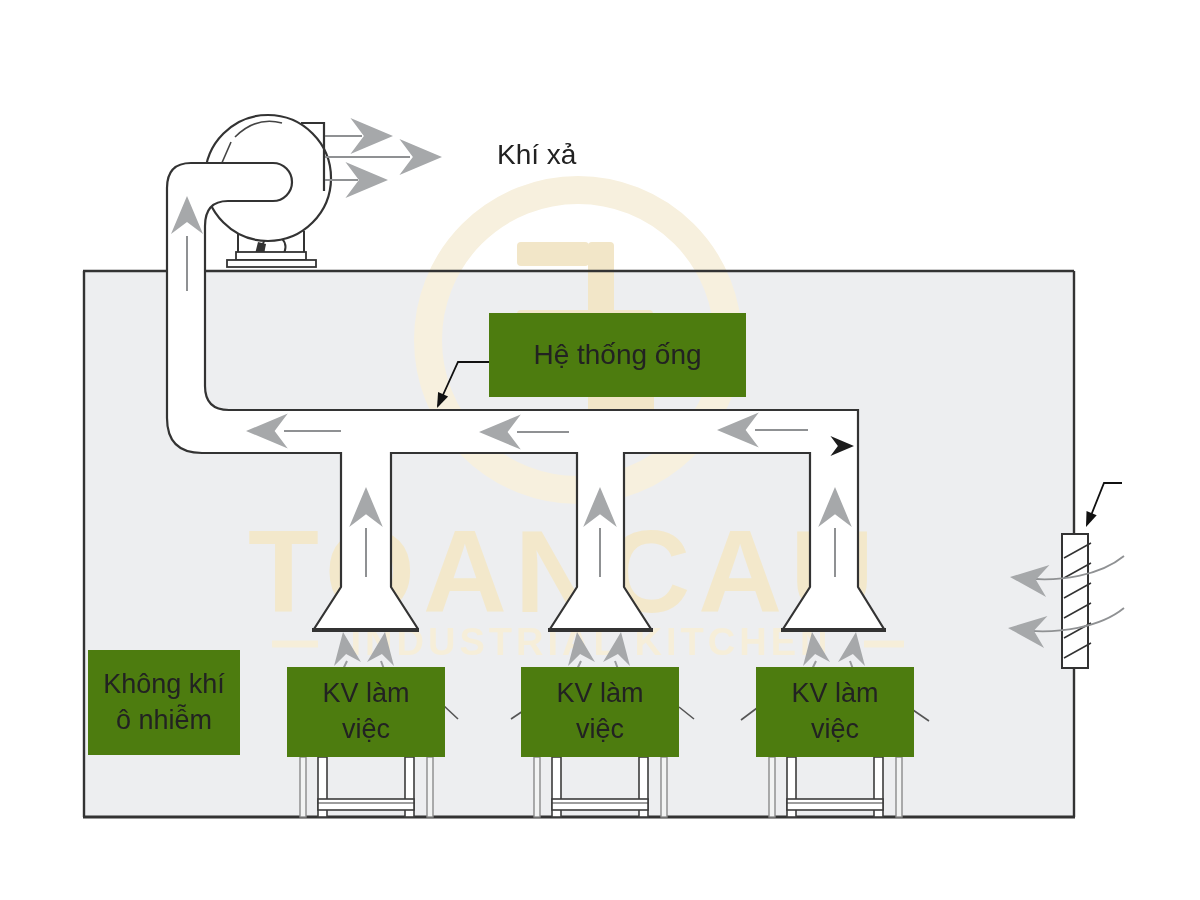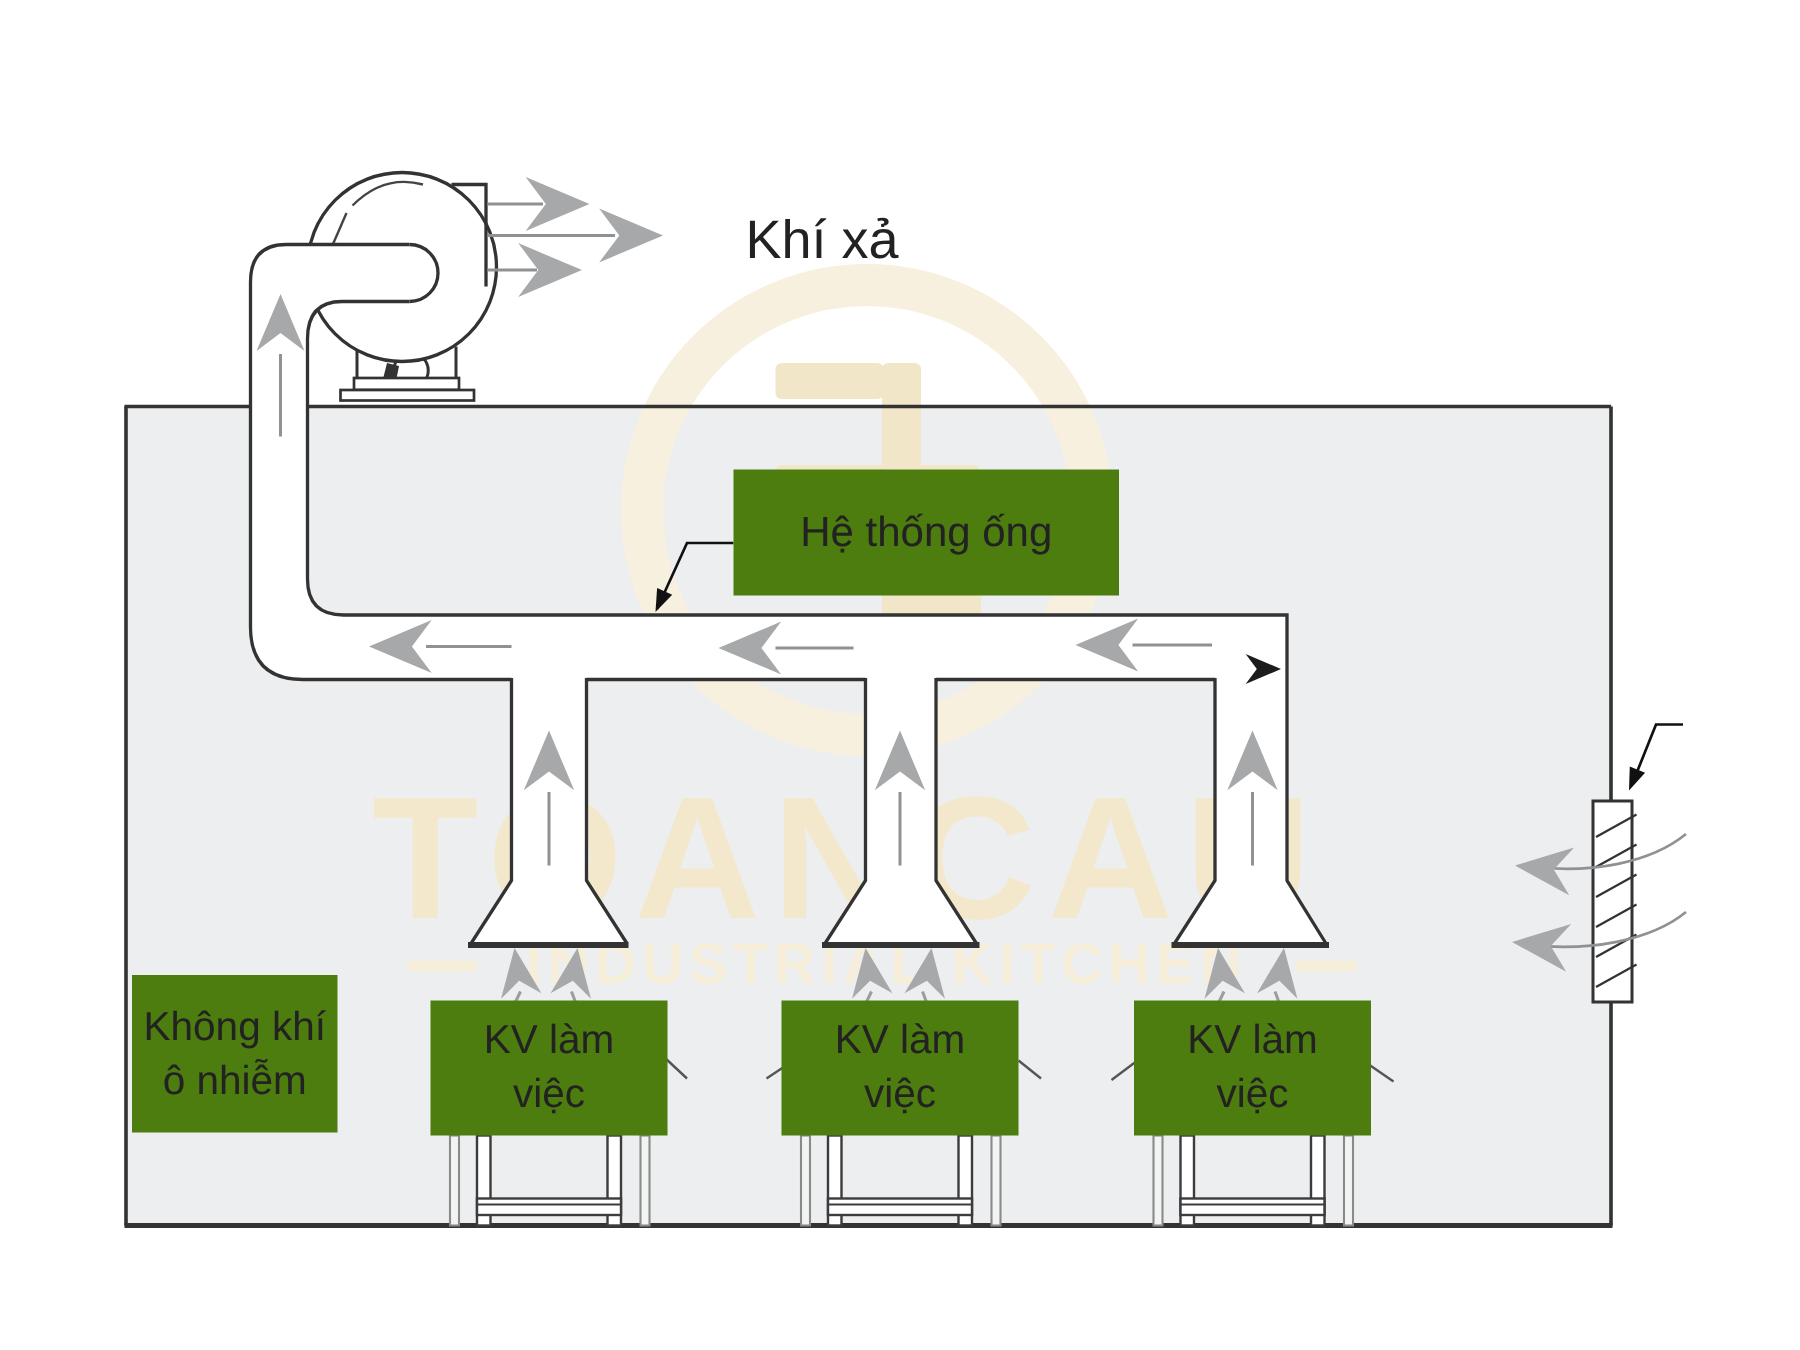--- a/index.html
+++ b/index.html
@@ -162,25 +162,25 @@
 
   <g>
     <path d="M 489,362 L 458,362 L 438,406" fill="none" stroke="#111" stroke-width="1.8"></path>
     <use href="#leaderTip" transform="translate(437,408) rotate(24)" fill="#111"></use>
   </g>
 
   <path d="M 443,705 L 458,719 M 511,719 L 529,707 M 679,707 L 694,719
            M 741,720 L 757,708 M 913,710 L 929,721" stroke="#555" stroke-width="1.6" fill="none"></path>
 </svg>
 
-<div class="plain-label" style="left:497px;top:139px;font-size:36px;">Khí xả</div>
+<div class="plain-label" style="left:497px;top:139px;font-size:28px;">Khí xả</div>
 
 <div class="label-box" style="left:489px;top:313px;width:257px;height:84px;font-size:28px;">Hệ thống ống</div>
 
-<div class="label-box" style="left:88px;top:650px;width:137px;height:105px;font-size:27px;">Không khí
+<div class="label-box" style="left:88px;top:650px;width:152px;height:105px;font-size:27px;">Không khí
 ô nhiễm</div>
 
 <div class="label-box" style="left:287px;top:667px;width:158px;height:90px;font-size:27px;">KV làm
 việc</div>
 
 <div class="label-box" style="left:521px;top:667px;width:158px;height:90px;font-size:27px;">KV làm
 việc</div>
 
 <div class="label-box" style="left:756px;top:667px;width:158px;height:90px;font-size:27px;">KV làm
 việc</div>

